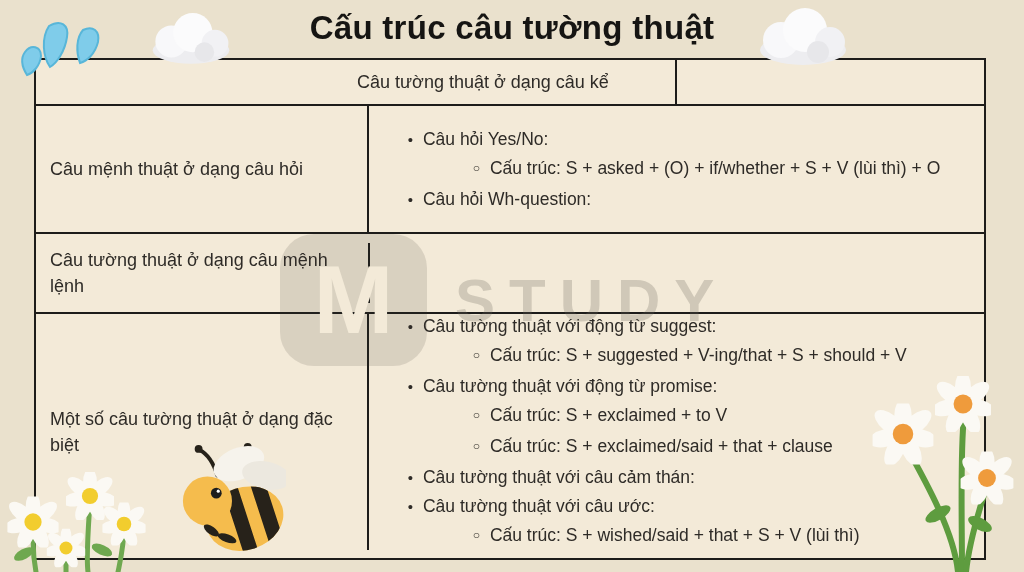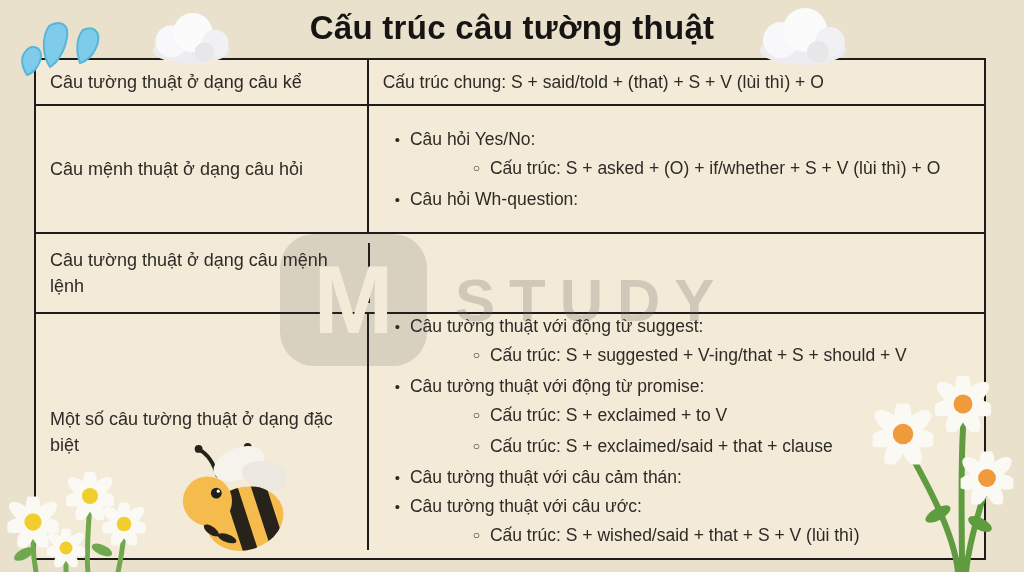--- a/index.html
+++ b/index.html
@@ -22,21 +22,21 @@
   .row:nth-child(1){height:44px;justify-content:center;}
   .row:nth-child(2){height:128px;border-top:2px solid var(--line);}
   .row:nth-child(3){height:80px;border-top:2px solid var(--line);align-items:center;}
   .row:nth-child(4){height:238px;border-top:2px solid var(--line);}
   .cell{display:flex;flex-direction:column;justify-content:center;}
   .cell.left{width:334px;border-right:2px solid var(--line);padding:4px 12px 4px 14px;
     font-size:18px;line-height:26px;}
   .cell.right{width:618px;padding:4px 8px 4px 0;}
   .plain{padding-left:14px;font-size:17.5px;line-height:24px;}
   .li{font-size:17.5px;line-height:29px;white-space:nowrap;}
-  .li.l1{padding-left:26px;}
+  .li.l1{padding-left:26px;margin-left:13px;}
   .li.l2{padding-left:104px;}
   .b1{margin-right:10px;font-size:15px;}
   .b2{margin-right:10px;font-size:12px;position:relative;top:-2px;}
 
   .wm{position:absolute;left:280px;top:233px;height:134px;display:flex;
     align-items:center;gap:28px;z-index:3;pointer-events:none;}
   .wm-logo{width:147px;height:132px;background:rgba(62,58,50,.14);border-radius:34px;
     display:flex;align-items:center;justify-content:center;
     font-size:96px;font-weight:800;color:var(--cell);}
   .wm-text{font-size:60px;font-weight:800;letter-spacing:14px;color:rgba(110,104,92,.26);}
@@ -60,23 +60,20 @@
     <div class="wm-logo">
       <span>M</span>
     </div>
     <span class="wm-text">STUDY</span>
   </div>
 
   <div class="tbl">
       <div class="row">
         <div class="cell left">
           <span>Câu tường thuật ở dạng câu kể</span>
-        </div>
-        <div class="cell right">
-          <div class="plain">Cấu trúc chung: S + said/told + (that) + S + V (lùi thì) + O</div>
         </div>
       </div>
       <div class="row">
         <div class="cell left">
           <span>Câu mệnh thuật ở dạng câu hỏi</span>
         </div>
         <div class="cell right">
           <div class="li l1"><span class="b1">•</span><span>Câu hỏi Yes/No:</span></div>
           <div class="li l2"><span class="b2">○</span><span>Cấu trúc: S + asked + (O) + if/whether + S + V (lùi thì) + O</span></div>
           <div class="li l1"><span class="b1">•</span><span>Câu hỏi Wh-question:</span></div>

